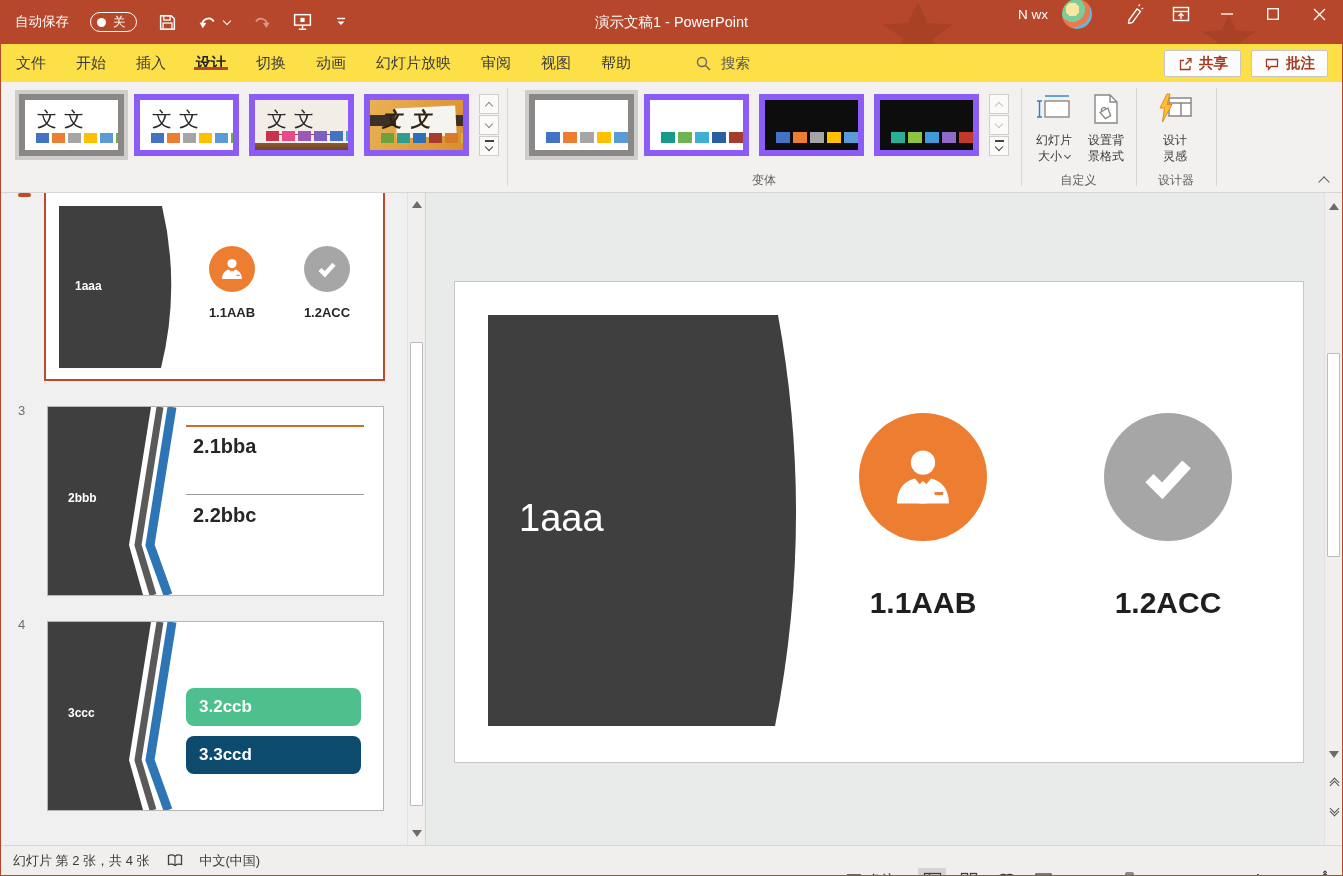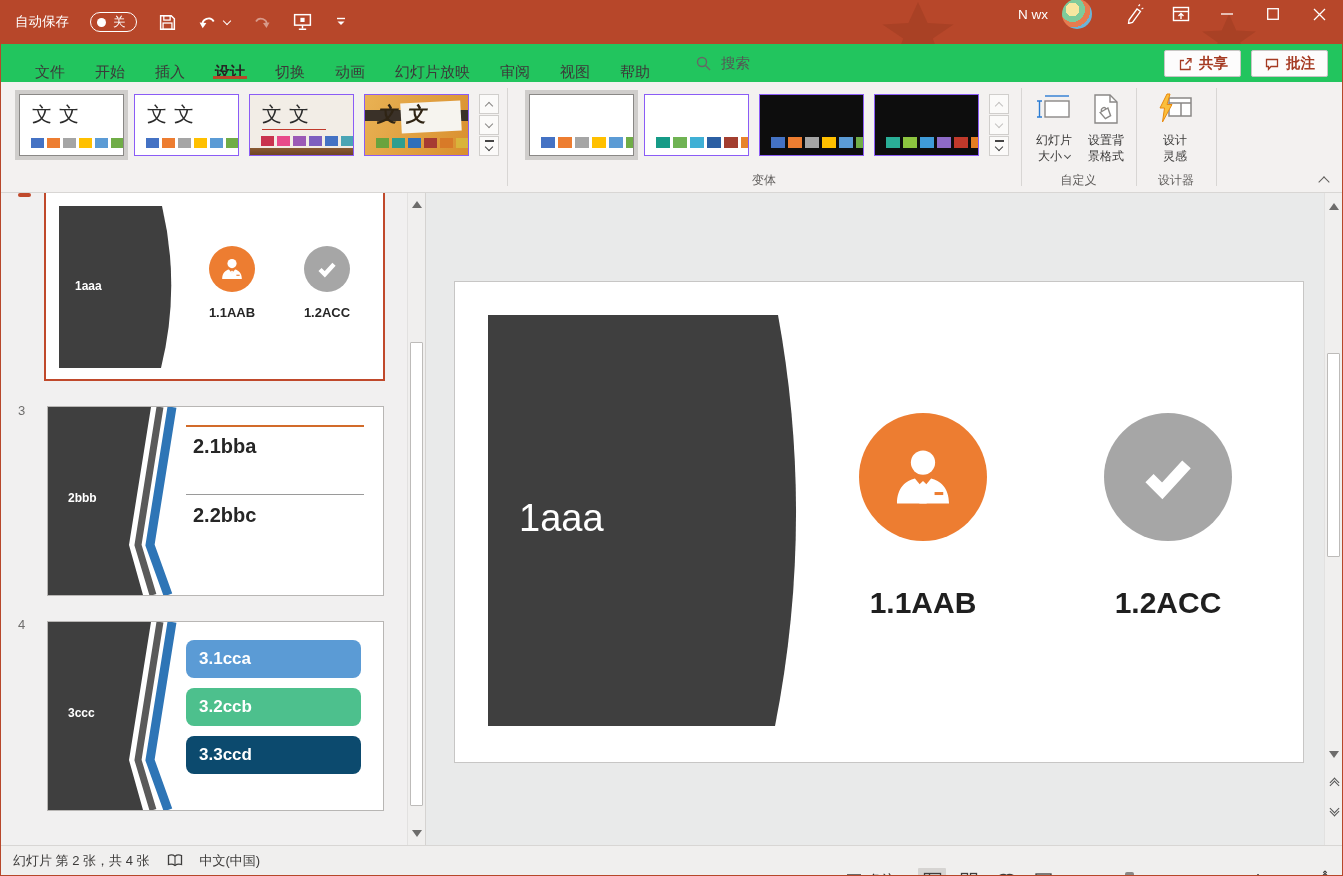--- a/index.html
+++ b/index.html
@@ -23,35 +23,35 @@
   .tb-title { position:absolute; left:0; right:0; text-align:center; font-size:14.5px; z-index:1; }
   .tb-right { position:absolute; right:0; top:0; height:28px; display:flex; align-items:center; z-index:2;text-align:center; }
   .tb-user { font-size:13.5px; margin-right:14px; }
   .tb-avatar { width:30px; height:30px; border-radius:50%; margin-right:20px;
                background:radial-gradient(circle at 35% 35%, #f7e7a0 0 25%, #7ecb9b 25% 45%, #e77b4f 45% 65%, #6db3d6 65% 100%); }
   .tb-win { width:46px; height:44px; display:flex; align-items:center; justify-content:center; }
   .mini-chev { width:6px; height:6px; border-right:1.4px solid #fff; border-bottom:1.4px solid #fff;
                transform:rotate(45deg); display:inline-block; margin-left:5px; margin-top:-3px; }
 
   
-  .tabrow { position:absolute; left:0; top:44px; width:100%; height:38px; background:#22c55e; display:flex; align-items:flex-end;padding-left:19px; }
+  .tabrow { position:absolute; left:0; top:44px; width:100%; height:38px; background:#fde047; display:flex; align-items:center; }
   .tab { padding:0 15px; font-size:15px; color:#3b3a39; display:flex; align-items:center; position:relative; }
   .tab.active { font-weight:bold; color:#262524; }
   .tab.active::after { content:""; position:absolute; left:13px; right:13px; bottom:3px; height:3px; background:#b7472a; }
   .searchbox { position:absolute; left:694px; top:0; height:38px; display:flex; align-items:center; gap:9px;
                font-size:14.5px; color:#555; }
   .rightbtns { position:absolute; right:14px; top:6px; display:flex; gap:10px; }
   .pillbtn { height:27px; border:1px solid #c8c6c4; border-radius:2px; background:#fdfcfc; display:flex;
              align-items:center; gap:6px; padding:0 12px; font-size:14.5px; font-weight:bold; color:#a53a22; }
 
   
   .ribbon { position:absolute; left:0; top:82px; width:100%; height:111px; background:#f3f1f0; border-bottom:1px solid #d8d6d4; }
   .glabel { position:absolute; bottom:3px; text-align:center; font-size:12px; color:#605e5c; }
   .vsep { position:absolute; top:6px; bottom:6px; width:1px; background:#d8d6d4; }
-  .thumb { position:absolute; top:12px; width:105px; height:62px; background:#fff; border:1px solid #8b5cf6; overflow:hidden; }
+  .thumb { position:absolute; top:12px; width:105px; height:62px; background:#fff; border:6px solid #8b5cf6; overflow:hidden; }
   .thumb.selected { box-shadow:0 0 0 4px #cfcdcb; border-color:#8a8886; }
   .thumb-text { font-size:20px; letter-spacing:7px; color:#2b2b2b; margin:6px 0 0 12px; }
   .swrow { position:absolute; left:11px; bottom:7px; display:flex; gap:3px; }
   .swrow .swatch { width:13px; height:10px; display:inline-block; }
   .variant .swrow .swatch { width:14px; height:11px; }
   .t3 { background:#f2ede6; }
   .t3 .thumb-text { border-bottom:1.5px solid #c0392b; width:64px; padding-bottom:1px; }
   .t3-wood { position:absolute; left:0; right:0; bottom:0; height:7px; background:linear-gradient(#8a5a33,#6e4426); }
   .t4 { background:linear-gradient(115deg,#e9b254,#d98f2e); }
   .t4-band { position:absolute; left:0; right:0; top:15px; height:11px; background:#3a3128; }
@@ -156,20 +156,21 @@
             <path d="M10 12.5 v3 M6.5 16.5 h7" stroke="#fff" stroke-width="1.4" fill="none"></path>
           </svg>
       </span>
       <span class="tb-ic">
         <svg width="14" height="12" viewBox="0 0 14 12">
             <path d="M3 2.5 h8" stroke="#fff" stroke-width="1.4"></path>
             <path d="M3.5 5.5 L7 9 L10.5 5.5 Z" fill="#fff"></path>
           </svg>
       </span>
     </div>
+    <div class="tb-title">演示文稿1 - PowerPoint</div>
     <div class="tb-right">
       <span class="tb-user">N wx</span>
       <span class="tb-avatar"></span>
       <span class="tb-win">
         <svg width="20" height="20" viewBox="0 0 20 20">
             <path d="M4 16 L12 5 L15.5 7.5 L7.5 18.5 L3.5 19.5 Z" fill="none" stroke="#fff" stroke-width="1.3"></path>
             <path d="M13.5 2 l1.5 -1.5 M16.5 5 l1.8 -1" stroke="#fff" stroke-width="1.2"></path>
           </svg>
       </span>
       <span class="tb-win">
@@ -445,23 +446,20 @@
       </div>
 
       <span class="slide-num" style="left:17px; top:424px;">4</span>
       <div class="sthumb plain" style="left:46px; top:428px; width:337px; height:190px;">
         <svg class="abs" style="left:0; top:0;" width="335" height="188" viewBox="0 0 335 188">
           <path d="M0 0 H103 L81 138 L95 188 H0 Z" fill="#3f3f3f"></path>
           <path d="M112 0 L90 138 L105 188" stroke="#5a5a5a" stroke-width="7" fill="none"></path>
           <path d="M124 0 L102 138 L120 188" stroke="#2e75b6" stroke-width="9" fill="none"></path>
         </svg>
         <span class="sth-label" style="left:20px; top:84px;">3ccc</span>
-        <div class="bar" style="left: 138px; top: 18px; background: rgb(91, 155, 213);">
-            <span>3.1cca</span>
-          </div>
         <div class="bar" style="left: 138px; top: 66px; background: rgb(77, 192, 141);">
             <span>3.2ccb</span>
           </div>
         <div class="bar" style="left: 138px; top: 114px; background: #0c4a6e;">
             <span>3.3ccd</span>
           </div>
       </div>
     </div>
 
     <div class="panel-sb">

